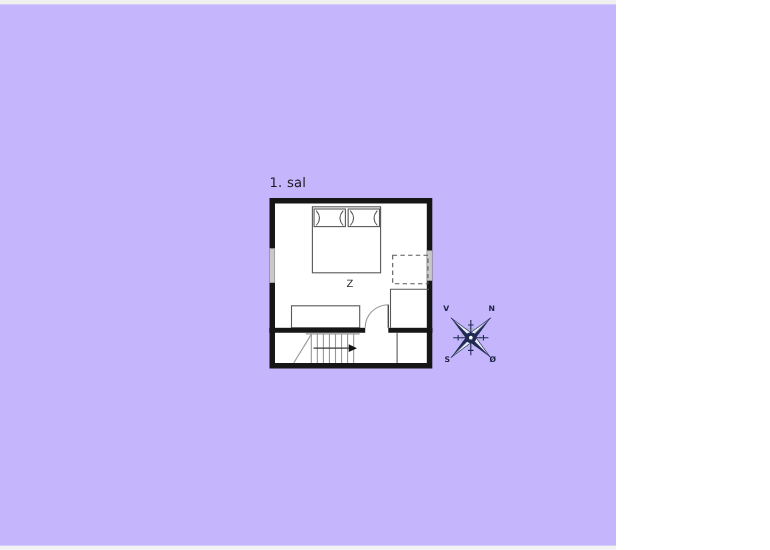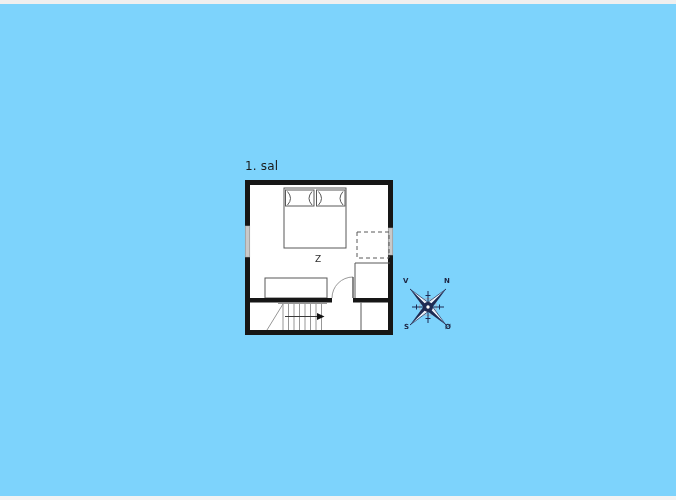--- a/index.html
+++ b/index.html
@@ -1,16 +1,16 @@
 <!DOCTYPE html>
 <html><head>
 <meta charset="utf-8">
 <style>
   html,body{margin:0;padding:0;}
-  .screen{position:relative;width:676px;height:500px;background:#7dd3fc;overflow:hidden;
+  .screen{position:relative;width:560px;height:500px;background:#c4b5fd;overflow:hidden;
           font-family:"DejaVu Sans","Liberation Sans",sans-serif;}
   .edge-strip{position:absolute;left:0;width:700px;height:4px;background:#efefef;}
   .edge-strip.top{top:0;}
   .edge-strip.bottom{bottom:0;background:#f3f3f3;}
   .plan-title{position:absolute;left:245px;top:159px;font-size:12px;color:#1a1a1a;letter-spacing:.2px;}
   .room-label{position:absolute;left:311px;top:254px;width:14px;text-align:center;
               font-size:9px;color:#2e2e2e;}
   .plan-svg{position:absolute;left:240px;top:155px;}
   .compass{position:absolute;left:396px;top:272px;width:68px;height:64px;}
   .compass svg{position:absolute;left:0;top:0;}

